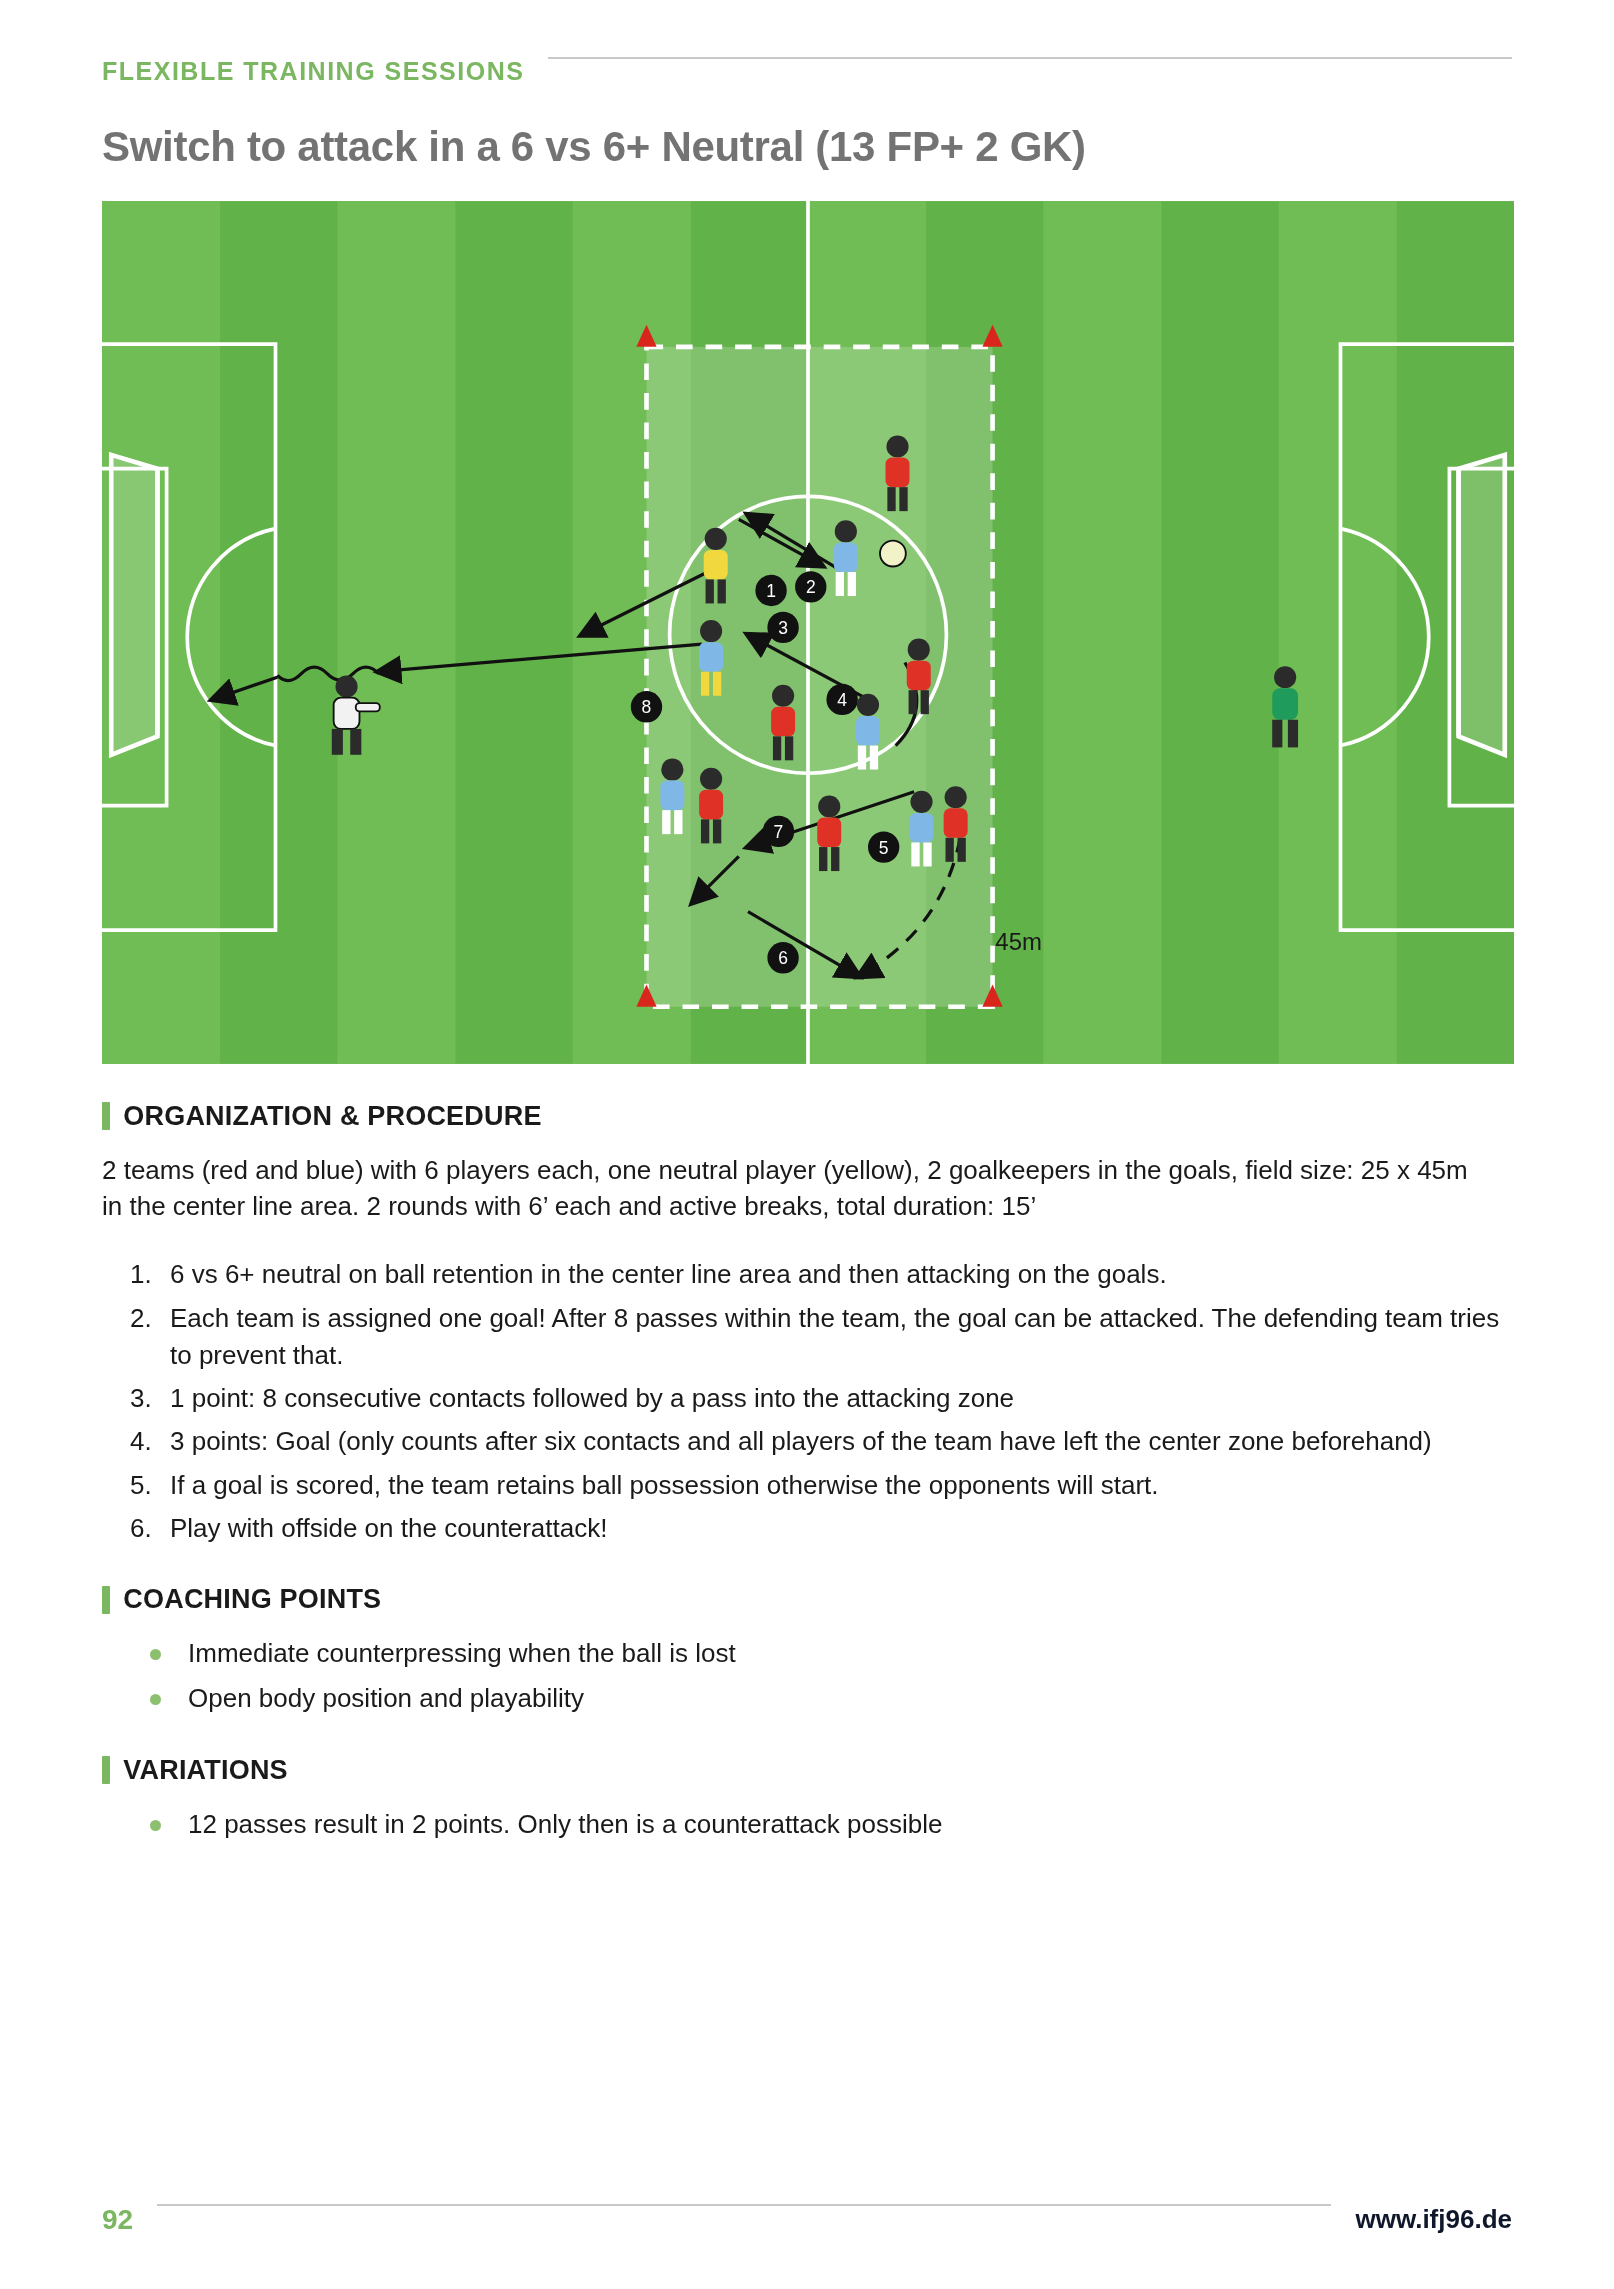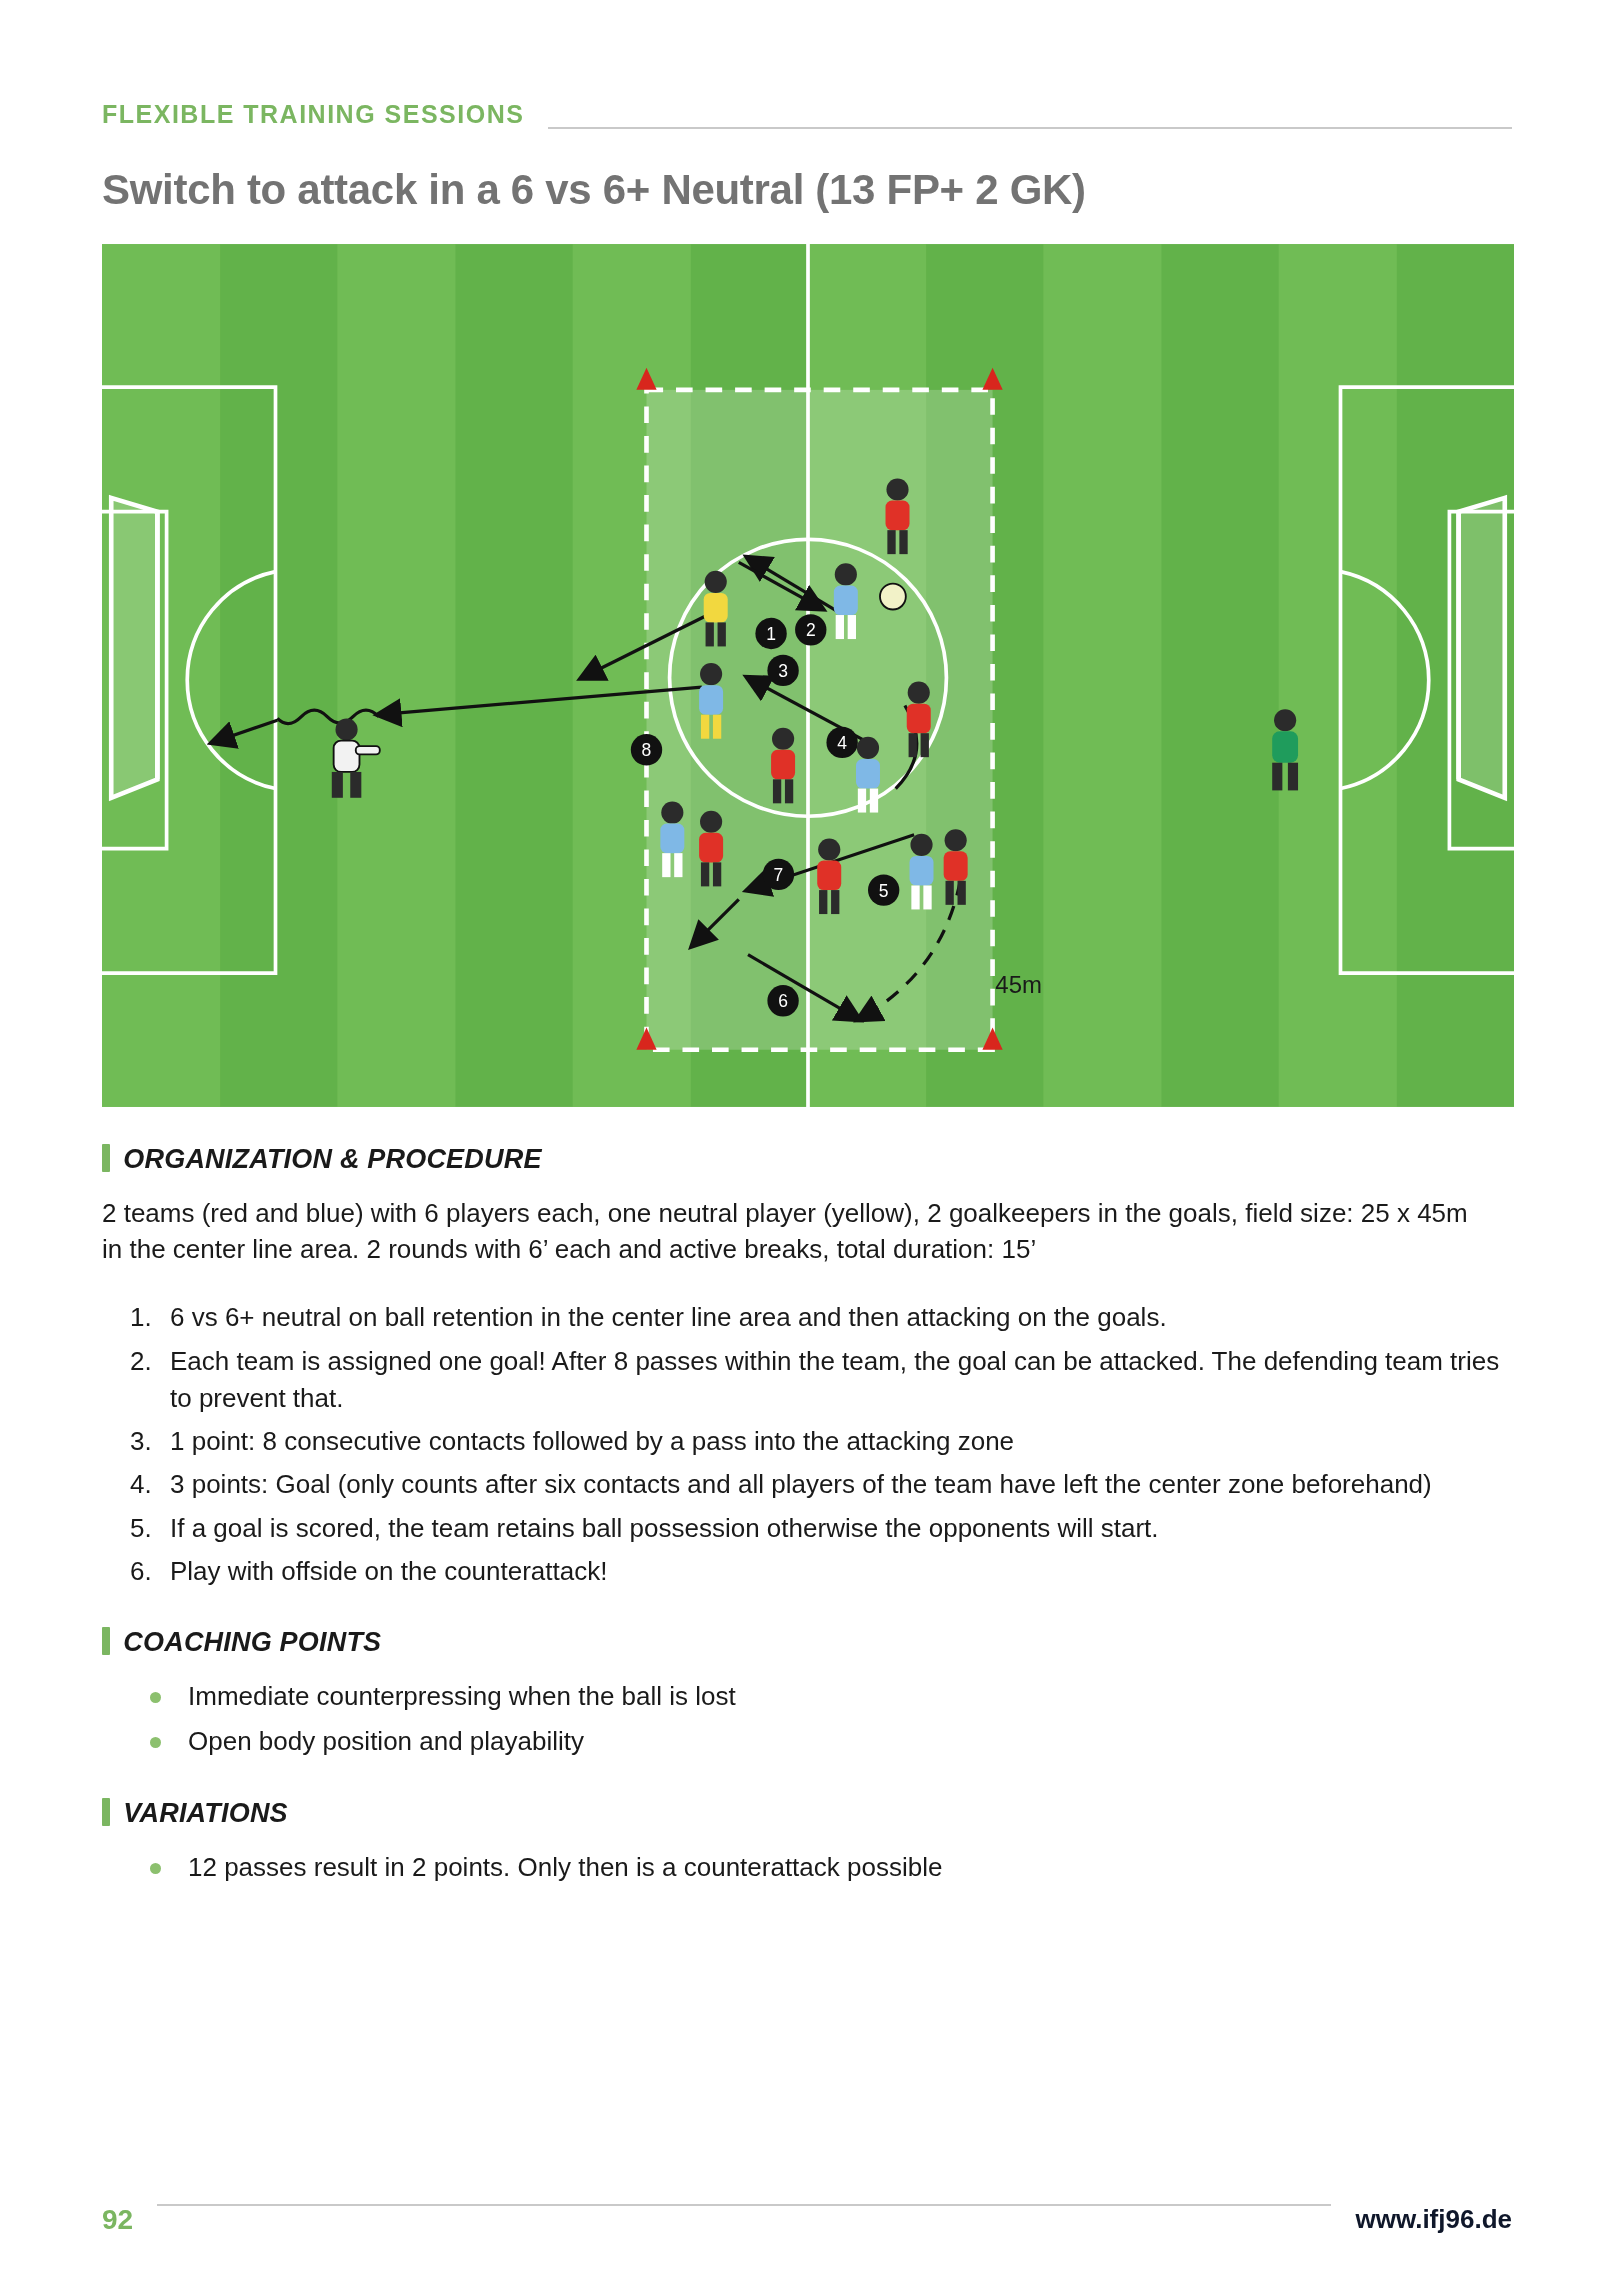--- a/index.html
+++ b/index.html
@@ -20,24 +20,23 @@
     left: 0; top: 0;
     width: 1614px;
     height: 2290px;
     box-sizing: border-box;
     padding: 0 102px;
   }
 
   
   .eyebrow-row {
     display: flex;
-    align-items: flex-end;
+    align-items: flex-start;
     gap: 24px;
     padding-top: 57px;
-    margin-top: 43px;
   }
   .eyebrow {
     color: #7bb661;
     font-size: 25px;
     font-weight: bold;
     letter-spacing: 1.5px;
     white-space: nowrap;
   }
   .eyebrow-rule {
     flex: 1;
@@ -58,23 +57,23 @@
     width: 1412px;
     height: 863px;
     position: relative;
     overflow: hidden;
   }
   .pitch-svg { display: block; }
 
   
   .section-head {
     display: flex;
+    align-items: center;
     gap: 13px;
     margin-top: 37px;
-    font-style: italic;
   }
   .section-bar {
     width: 8.3px;
     height: 28px;
     background: #7bb661;
     border-radius: 0.9px;
   }
   .section-title {
     font-size: 27px;
     font-weight: bold;

